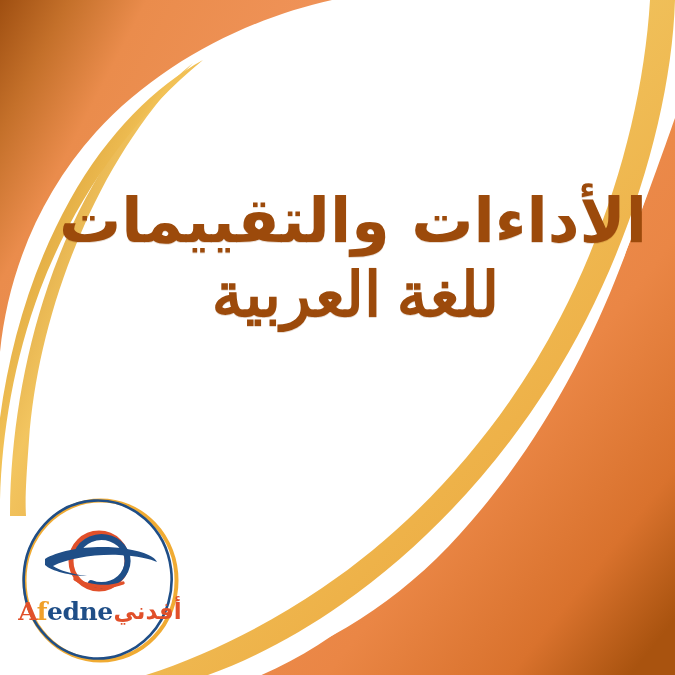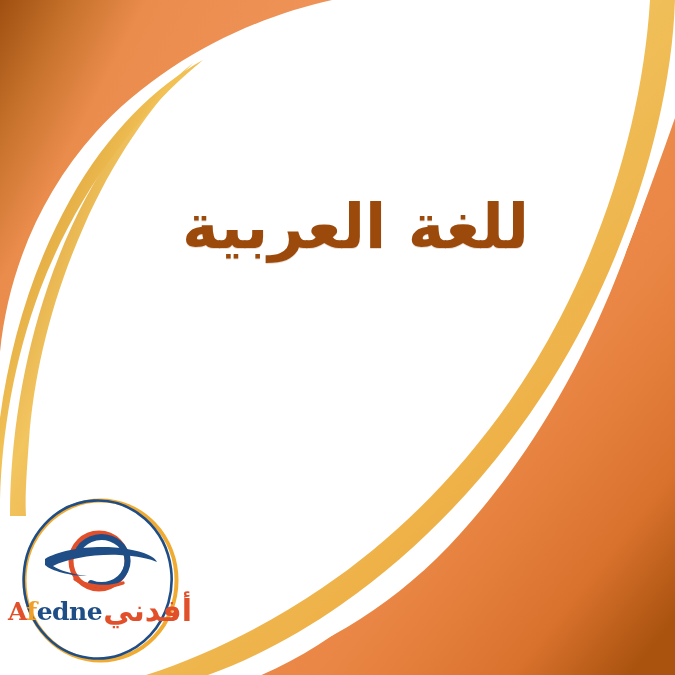--- a/index.html
+++ b/index.html
@@ -49,20 +49,21 @@
     font-weight: 700;
     font-size: 62px;
     line-height: 1.12;
     letter-spacing: 0;
     color: #9c4a0b;
     white-space: nowrap;
     text-shadow: 0 1px 0 rgba(120,58,8,.18);
   }
   .title-line.second {
     margin-top: 6px;
+    font-family: Liberation Serif, serif;
   }
 
   
   #logo-badge {
     position: absolute;
     left: 19px;
     top: 497px;
     width: 163px;
     height: 167px;
   }
@@ -86,21 +87,21 @@
     font-size: 25px;
     line-height: 1;
     letter-spacing: -0.5px;
   }
   .logo-latin .c-a { color: #e1502a; }
   .logo-latin .c-f { color: #f0a02a; }
   .logo-latin .c-rest { color: #1f4e87; }
   .logo-arabic {
     font-family: "DejaVu Sans", "Liberation Sans", sans-serif;
     font-weight: 700;
-    font-size: 30px;
+    font-size: 23px;
     line-height: 1;
     color: #e1502a;
     direction: rtl;
     margin-right: 1px;
   }
 </style>
 </head>
 <body>
 
 <div id="cover">
@@ -188,20 +189,21 @@
              C672,96 640,214 586,320
              C528,434 442,534 342,604
              C298,635 252,659 208,675
              L146,675
              C206,656 266,626 322,588
              C420,522 504,426 560,318
              C614,214 644,100 650,0 Z"></path>
   </svg>
 
   <div id="title-block">
+    <span class="title-line first">الأداءات والتقييمات</span>
     <span class="title-line second">للغة العربية</span>
   </div>
 
   <div id="logo-badge">
     <svg viewBox="0 0 163 167">
 
       <ellipse cx="81.5" cy="83.5" rx="76" ry="80" fill="#ffffff" stroke="#f0ab33" stroke-width="4"></ellipse>
 
       <path fill="none" stroke="#1f4e87" stroke-width="2.6" d="M152,72
                A74,79 0 1 0 70,161

